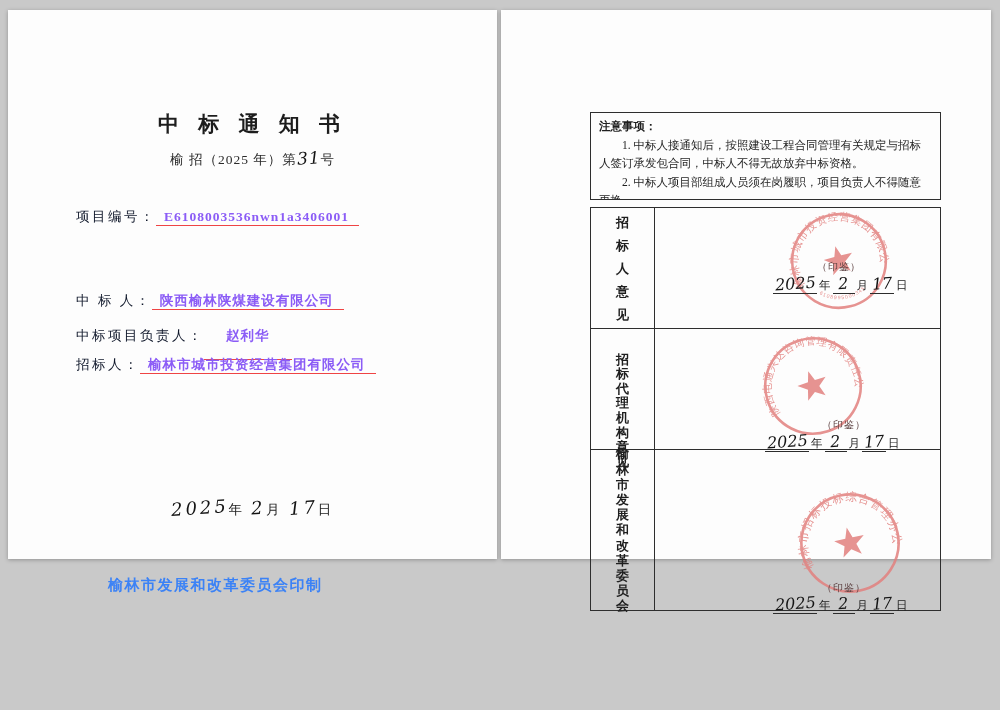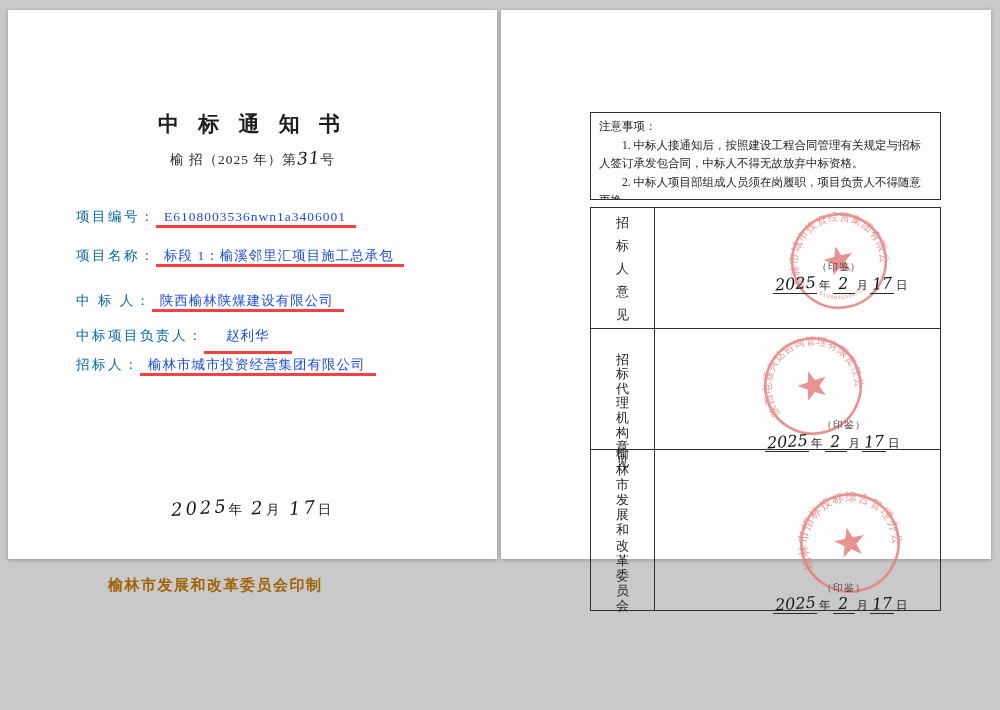--- a/index.html
+++ b/index.html
@@ -19,55 +19,55 @@
   
   .doc-title{
     position:absolute;top:100px;left:0;width:100%;text-align:center;
     font-size:21px;font-weight:bold;letter-spacing:7px;color:#1d1d1d;
   }
   .doc-number{
     position:absolute;top:138px;left:0;width:100%;text-align:center;
     font-size:13.5px;letter-spacing:1px;color:#2a2a2a;
   }
   .field{position:absolute;left:68px;font-size:13.5px;white-space:nowrap;}
-  .flabel{letter-spacing:2.5px;color:#0369a1;}
+  .flabel{letter-spacing:2.5px;color:#0f172a;}
   .fvalue{
-    border-bottom:3px solid #ef4444;padding:0 10px 1px 8px;
-    letter-spacing:1px;color:#1d4ed8;
+    border-bottom:1px solid #ef4444;padding:0 10px 1px 8px;
+    letter-spacing:1px;color:#8b5cf6;font-weight:bold;
   }
   .hw{
     font-family:"DejaVu Serif",serif;font-style:italic;display:inline-block;
     transform:rotate(-4deg);color:#141414;
   }
   .left-date{position:absolute;top:487px;left:0;width:100%;text-align:center;font-size:13.5px;letter-spacing:3px;}
   .left-date .hw{font-size:18px;}
   .doc-footer{
     position:absolute;top:566px;left:100px;
-    font-size:15px;font-weight:bold;letter-spacing:1.5px;color:#a16207;
+    font-size:15px;font-weight:bold;letter-spacing:1.5px;color:#3b82f6;
   }
 
   
   .notes-box{
     position:absolute;left:89px;top:102px;width:351px;height:88px;
     border:1.2px solid #2e2e2e;box-sizing:border-box;
     padding:4px 8px 0 8px;font-size:11.5px;line-height:18.5px;color:#1f1f1f;
     overflow:hidden;
   }
-  .notes-heading{font-weight:normal;}
+  .notes-heading{font-weight:bold;}
   .note-item{text-indent:2em;margin:0;}
 
   .opinion-table{
     position:absolute;left:89px;top:197px;width:351px;
     border:1.5px solid #2e2e2e;box-sizing:border-box;
   }
   .op-row{display:flex;border-bottom:1px solid #2e2e2e;}
   .op-row:last-child{border-bottom:none;}
   .op-label-cell{
     width:64px;border-right:1px solid #2e2e2e;box-sizing:border-box;
-    display:flex;align-items:center;justify-content:center;flex:none;
+    display:flex;align-items:center;justify-content:center;flex:none;font-weight:bold;
   }
   .vlabel{
     width:15px;word-break:break-all;text-align:center;
     font-size:13px;color:#1f1f1f;
   }
   .r0 .vlabel{line-height:23px;}
   .r1 .vlabel{line-height:14.6px;margin-top:44px;}
   .r2 .vlabel{line-height:15.2px;}
   .op-content-cell{position:relative;flex:1;}
 
@@ -91,28 +91,25 @@
 </head>
 <body>
 
 <div class="page" id="page-left">
   <div class="doc-title">中 标 通 知 书</div>
   <div class="doc-number"><span>榆 招（2025 年）第</span><span class="hw" style="font-size:17px">31</span><span>号</span></div>
 
   <div class="field" style="top:198px">
     <span class="flabel">项目编号：</span><span class="fvalue">E6108003536nwn1a3406001</span>
   </div>
-  <div class="field" style="top:237px">
-    <span class="flabel">项目名称：</span><span class="fvalue">标段 1：榆溪邻里汇项目施工总承包</span>
-  </div>
   <div class="field" style="top:282px">
     <span class="flabel">中 标 人：</span><span class="fvalue">陕西榆林陕煤建设有限公司</span>
   </div>
   <div class="field" style="top:317px">
-    <span class="flabel">中标项目负责人：</span><span class="fvalue" style="padding:0 22px 8px 22px">赵利华</span>
+    <span class="flabel">中标项目负责人：</span><span class="fvalue" style="padding:0 22px 16px 22px">赵利华</span>
   </div>
   <div class="field" style="top:346px">
     <span class="flabel">招标人：</span><span class="fvalue">榆林市城市投资经营集团有限公司</span>
   </div>
 
   <div class="left-date">
     <span class="hw">2025</span><span>年</span>
     <span class="hw">2</span><span>月</span>
     <span class="hw">17</span><span>日</span>
   </div>

